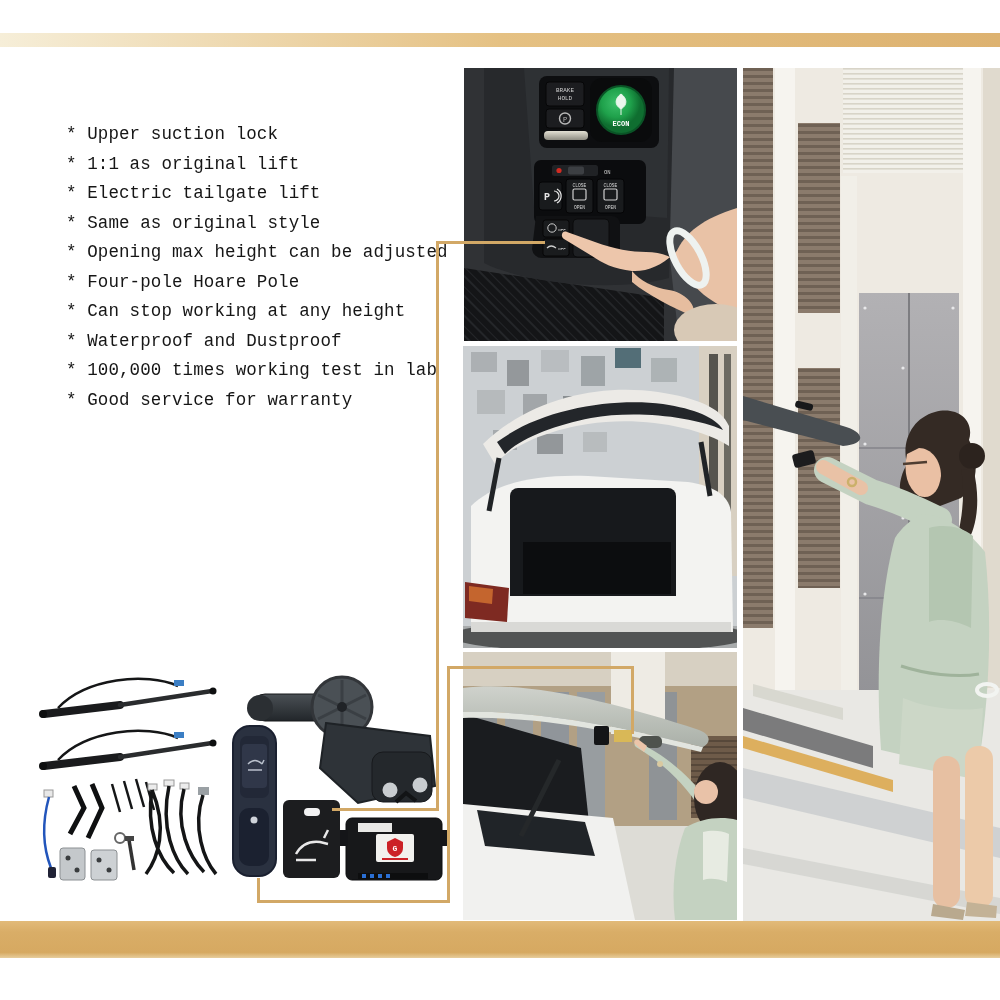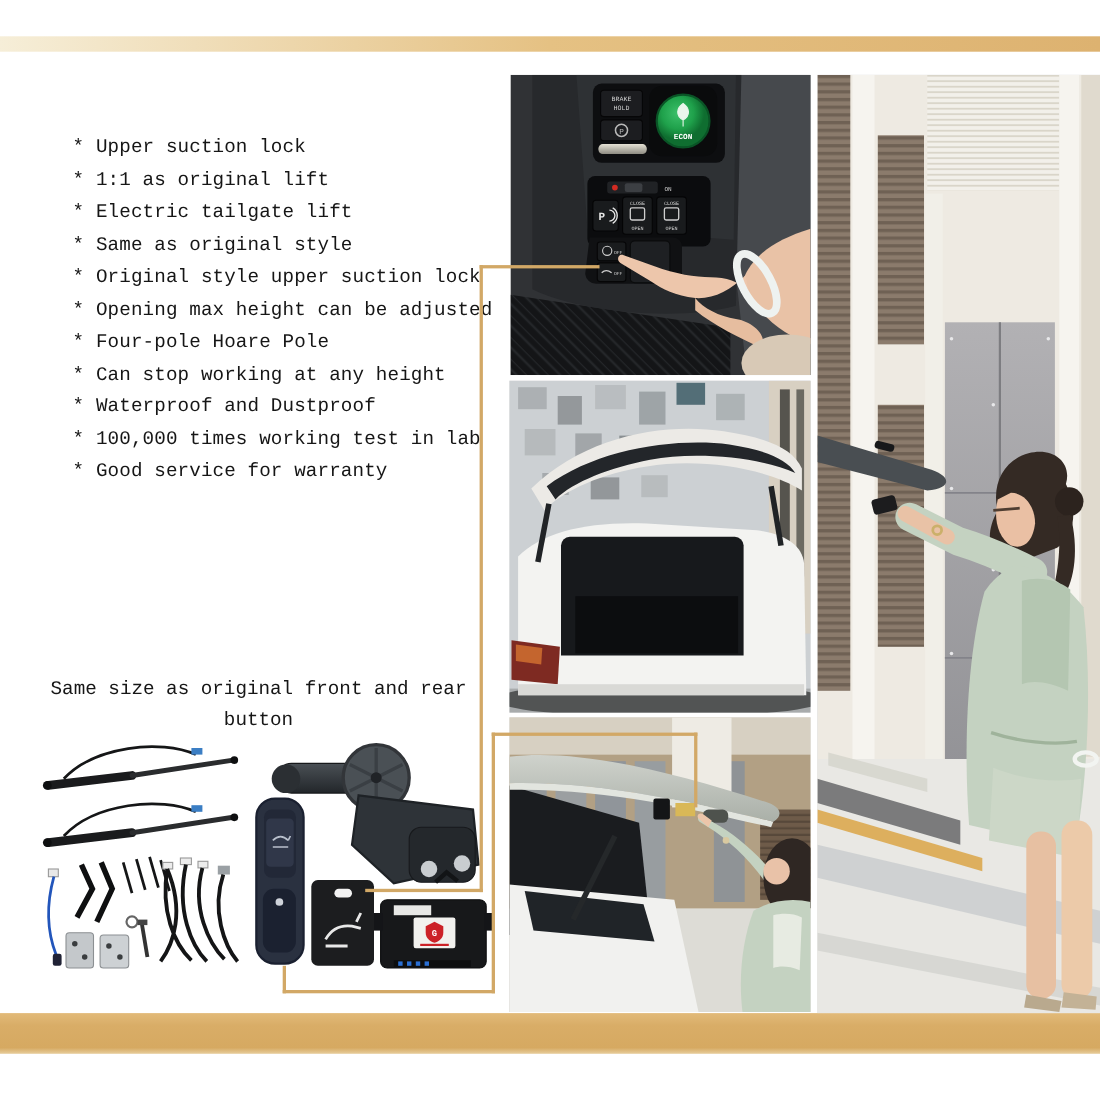--- a/index.html
+++ b/index.html
@@ -27,31 +27,29 @@
 <div class="page">
 
   <div class="band band-top"></div>
   <div class="band band-bottom"></div>
 
   <ul class="features">
     <li>* Upper suction lock</li>
     <li>* 1:1 as original lift</li>
     <li>* Electric tailgate lift</li>
     <li>* Same as original style</li>
-    <li>* Original style upper suction lock</li>
     <li>* Opening max height can be adjusted</li>
     <li>* Four-pole Hoare Pole</li>
     <li>* Can stop working at any height</li>
     <li>* Waterproof and Dustproof</li>
     <li>* 100,000 times working test in lab</li>
     <li>* Good service for warranty</li>
   </ul>
 
   <div class="subtitle">
-    <div>Same size as original front and rear button</div>
   </div>
 
   <div class="photo ph-dash">
     <svg width="273" height="273" viewBox="0 0 273 273">
       <defs>
         <pattern id="mat" width="14" height="14" patternUnits="userSpaceOnUse" patternTransform="rotate(45)">
           <rect width="14" height="14" fill="#141517"></rect>
           <path d="M0,0H14M0,7H14" stroke="#242629" stroke-width="2"></path>
         </pattern>
         <radialGradient id="econ" cx="40%" cy="35%">

